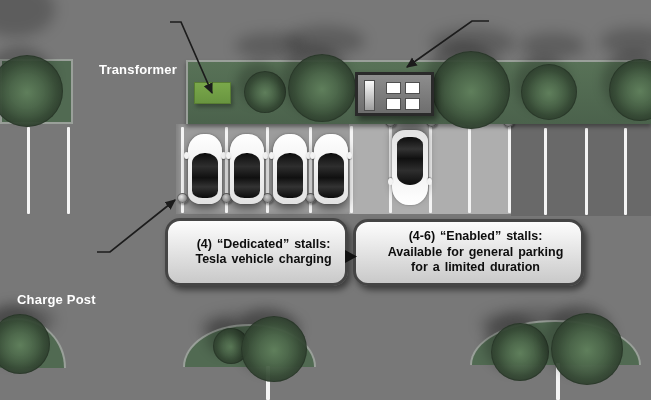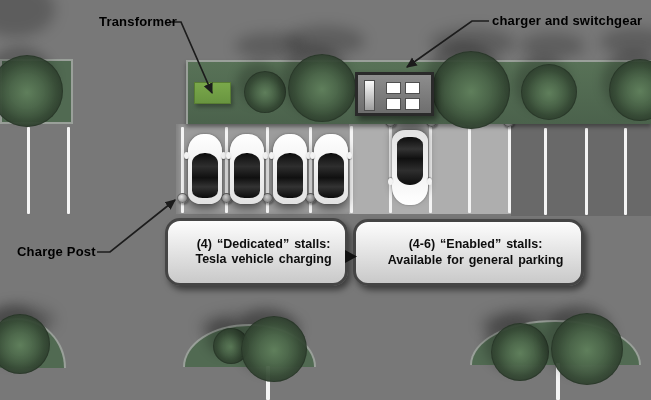--- a/index.html
+++ b/index.html
@@ -100,22 +100,22 @@
     box-shadow:3px 4px 6px rgba(0,0,0,.5);
     display:flex;flex-direction:column;justify-content:center;
     text-align:center;
     font-size:12.5px;font-weight:bold;color:#0d0d0d;line-height:15.5px;
     word-spacing:1.5px;
     padding-left:14px;
   }
 
   
   .lbl{
-    position:absolute;font-size:13px;font-weight:bold;color:#000000;
-    letter-spacing:.2px;line-height:14px;white-space:nowrap;
+    position:absolute;font-size:13px;font-weight:bold;color:#ffffff;
+    letter-spacing:.2px;line-height:14px;white-space:nowrap;margin-top:48px;
   }
 
   svg.overlay{position:absolute;left:0;top:0;z-index:60;pointer-events:none;}
   .z10{z-index:10}.z20{z-index:20}.z30{z-index:30}.z40{z-index:40}.z50{z-index:50}
 </style>
 </head>
 <body>
 
 <div class="scene">
 
@@ -220,33 +220,33 @@
   <div class="tree z20" style="left:491px;top:323px;width:58px;height:58px;"></div>
   <div class="tree z20" style="left:551px;top:313px;width:72px;height:72px;"></div>
 
   <div class="callout z50" style="left:165px;top:218px;width:183px;height:68px;">
     <div>(4) “Dedicated” stalls:</div>
     <div>Tesla vehicle charging</div>
   </div>
   <div class="callout z50" style="left:353px;top:219px;width:231px;height:67px;">
     <div>(4-6) “Enabled” stalls:</div>
     <div>Available for general parking</div>
+    <div>for a limited duration</div>
   </div>
 
   <svg class="overlay" width="651" height="400" viewBox="0 0 651 400">
     <defs>
       <marker id="ah" viewBox="0 0 10 10" refX="8" refY="5" markerWidth="7" markerHeight="7" orient="auto-start-reverse">
         <path d="M0,1 L9,5 L0,9 z" fill="#1c1c1c"></path>
       </marker>
     </defs>
     <polyline points="170,22 181,22 212,93" fill="none" stroke="#1c1c1c" stroke-width="1.7" marker-end="url(#ah)"></polyline>
     <polyline points="489,21 472,21 407,67" fill="none" stroke="#1c1c1c" stroke-width="1.7" marker-end="url(#ah)"></polyline>
     <polyline points="97,252 110,252 175,200" fill="none" stroke="#1c1c1c" stroke-width="1.7" marker-end="url(#ah)"></polyline>
     <path d="M345,250 L357,256.5 L345,263 z" fill="#111"></path>
   </svg>
 
   <div class="lbl" style="left:99px;top:15px;z-index:70;">Transformer</div>
   <div class="lbl" style="left:492px;top:14px;z-index:70;">
-    <div>charger and switchgear</div>
   </div>
   <div class="lbl" style="left:17px;top:245px;z-index:70;">Charge Post</div>
 
 </div>
 
 </body></html>

